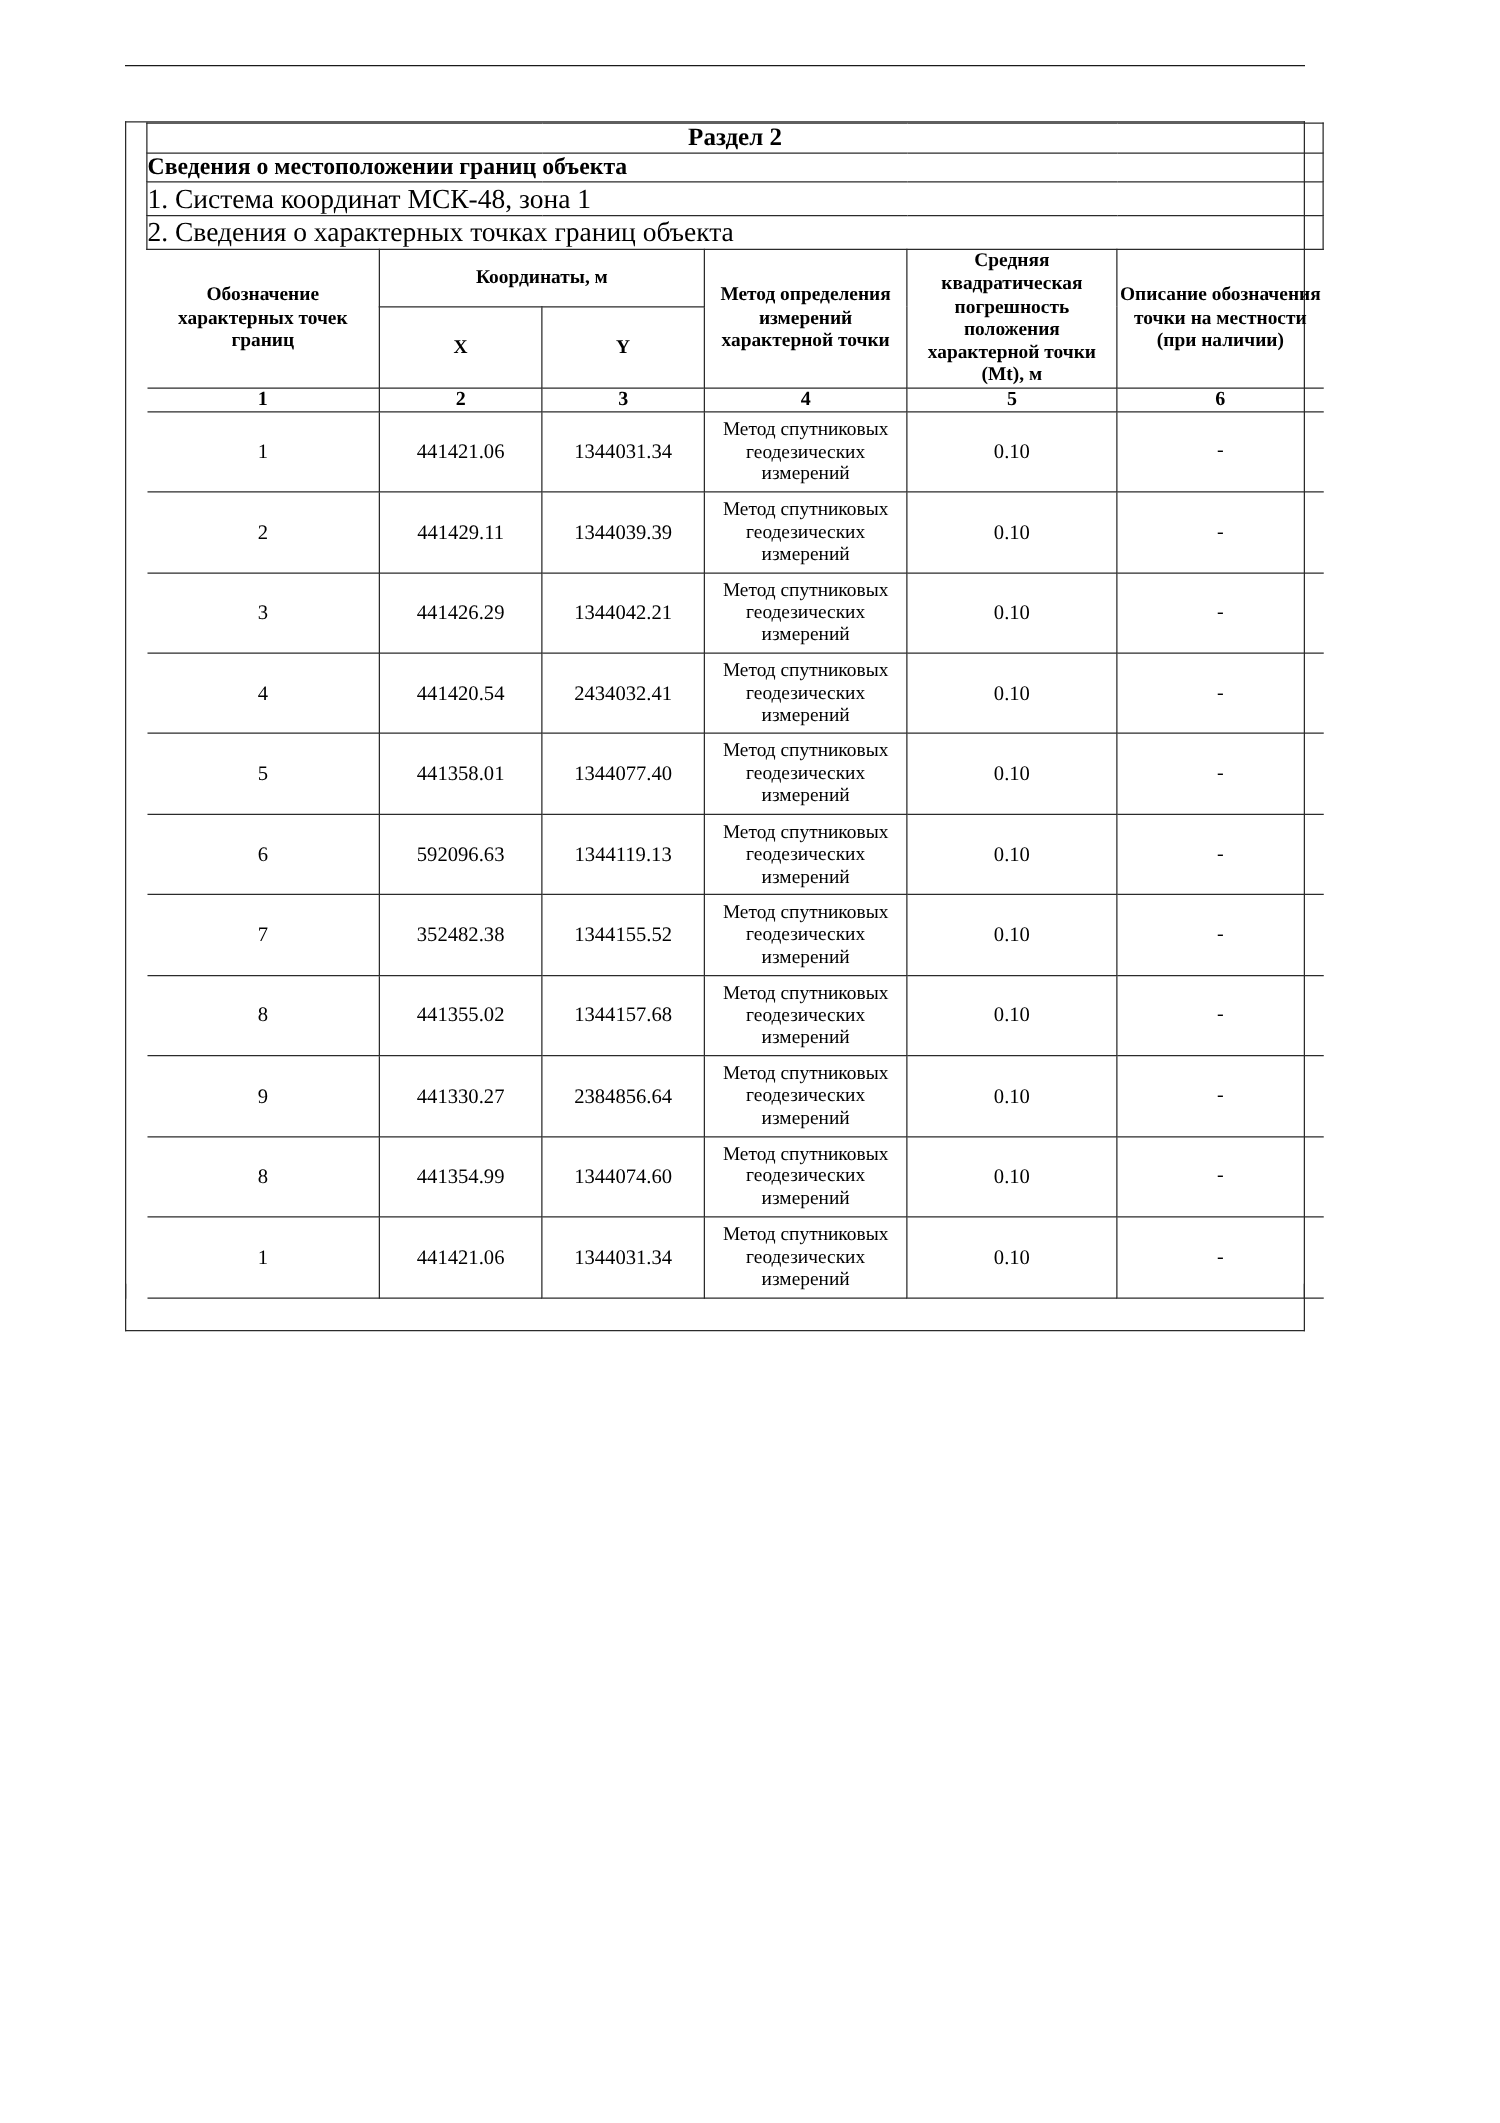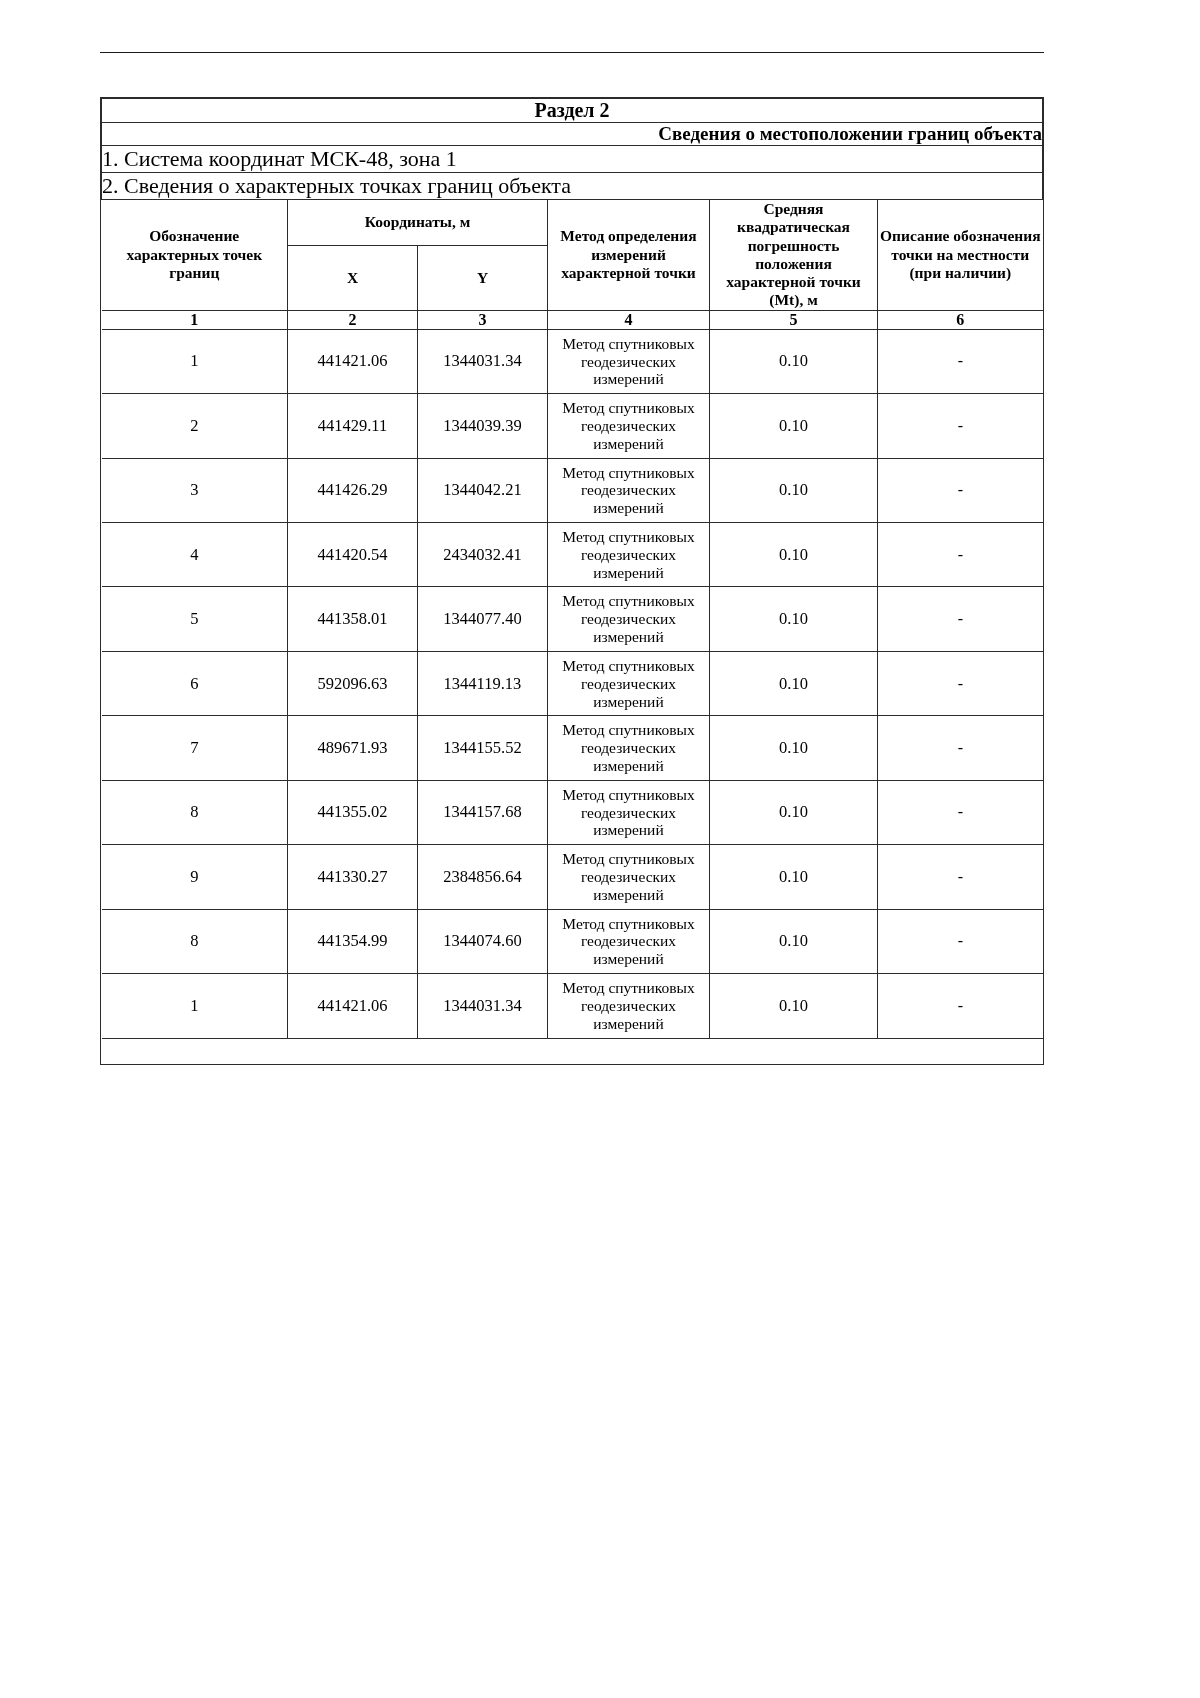--- a/index.html
+++ b/index.html
@@ -34,37 +34,38 @@
     top: 97px;
     width: 944px;
     box-sizing: border-box;
     border: 1.5px solid #2b2b2b;
     border-bottom: none;
   }
   table.sec {
     border-collapse: collapse;
     width: 100%;
     table-layout: fixed;
+    margin-left: 16px;
   }
   table.sec td, table.sec th {
     border: 1px solid #2b2b2b;
     padding: 0;
     vertical-align: middle;
   }
   .row-title td {
     text-align: center;
     font-weight: bold;
     font-size: 20px;
     padding: 13px 4px 14px;
     border-left: none;
     border-right: none;
     border-top: none;
   }
   .row-subtitle td {
-    text-align: right;
+    text-align: left;
     font-weight: bold;
     font-size: 19px;
     padding: 13px 4px 14px;
     border-left: none;
     border-right: none;
   }
   .row-line td {
     text-align: left;
     font-size: 22px;
     padding: 7px 0 7px 10px;
@@ -224,21 +225,21 @@
           <td class="nb-left">6</td>
           <td>592096.63</td>
           <td>1344119.13</td>
           <td class="method">Метод спутниковых геодезических измерений</td>
           <td>0.10</td>
           <td class="dash nb-right">-</td>
         </tr>
 
         <tr class="data">
           <td class="nb-left">7</td>
-          <td>489671.93</td>
+          <td>352482.38</td>
           <td>1344155.52</td>
           <td class="method">Метод спутниковых геодезических измерений</td>
           <td>0.10</td>
           <td class="dash nb-right">-</td>
         </tr>
 
         <tr class="data">
           <td class="nb-left">8</td>
           <td>441355.02</td>
           <td>1344157.68</td>

